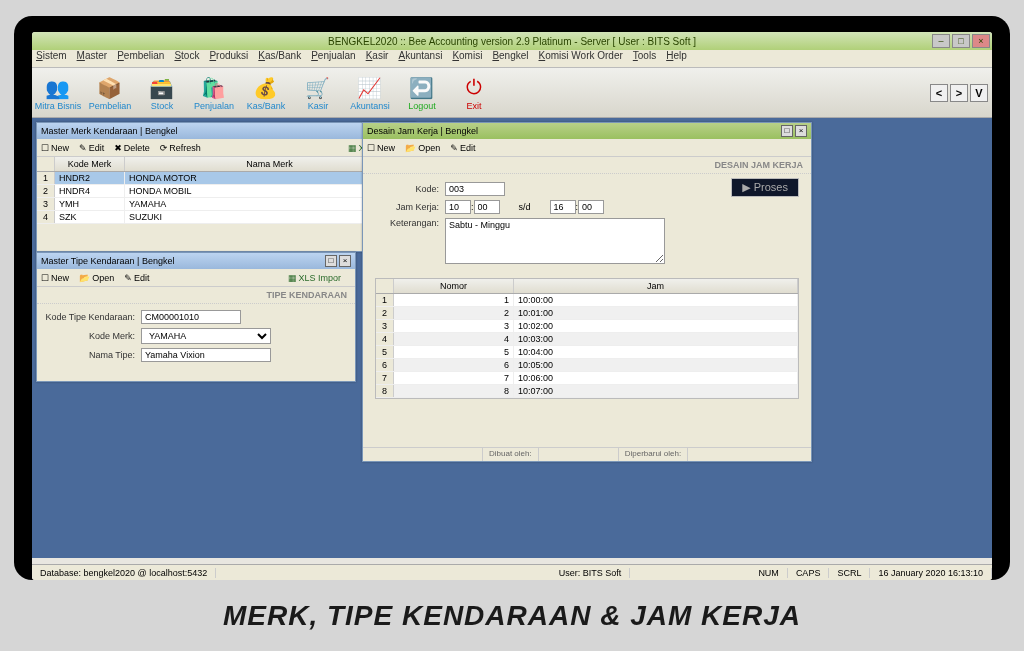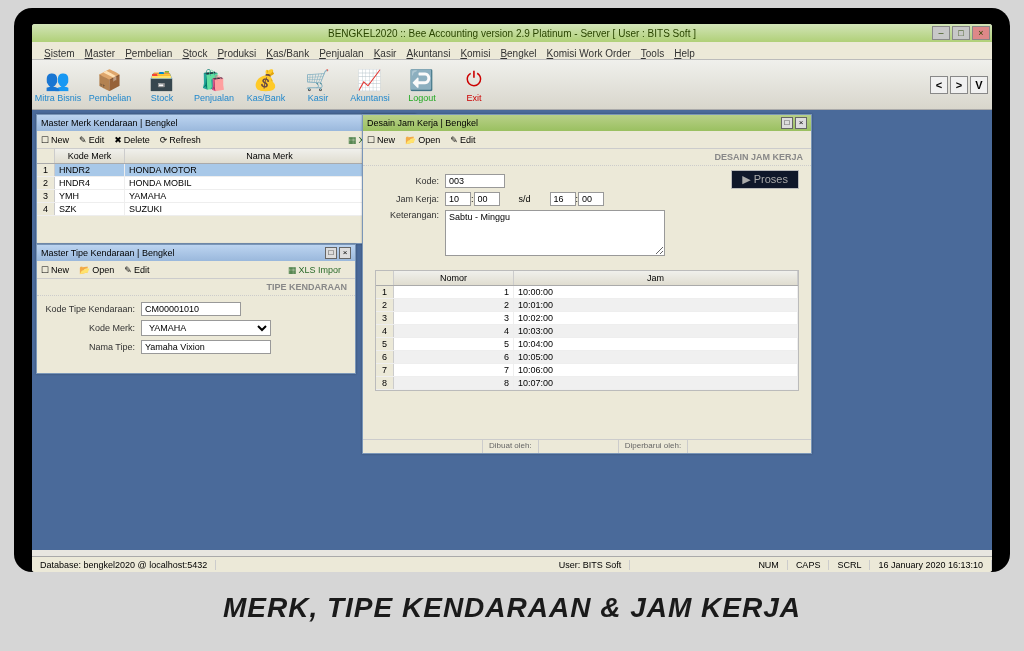--- a/index.html
+++ b/index.html
@@ -1,23 +1,23 @@
 <!DOCTYPE html>
 <html><head>
 <meta charset="utf-8">
 <style>
 * { box-sizing: border-box; margin: 0; padding: 0; font-family: Tahoma, Arial, sans-serif; }
 body { background: #d6d6d6; width: 1024px; height: 651px; overflow: hidden; }
-.monitor { background: #000; border-radius: 18px; padding: 16px 18px 0; margin: 8px 14px 0; }
+.monitor { background: #000; border-radius: 18px; padding: 16px 18px 0; margin: 16px 14px 0; }
 .screen { background: #e8e6e0; border-radius: 3px; height: 548px; overflow: hidden; position: relative; }
 .titlebar { background: linear-gradient(#d2e4b8,#b0d078); height: 18px; display: flex; align-items: center; font-size: 10px; color: #2a4500; position: relative; }
 .titlebar-text { flex: 1; text-align: center; }
 .win-controls { position: absolute; right: 2px; display: flex; }
 .win-btn { width: 18px; height: 14px; background: #c8c8c8; border: 1px solid #888; margin-left: 2px; font-size: 9px; text-align: center; line-height: 12px; }
-.menubar { background: #ece9d8; height: 18px; display: flex; align-items: flex-end; font-size: 10px; padding: 0 12px; border-bottom: 1px solid #bbb; }
+.menubar { background: #ece9d8; height: 18px; display: flex; align-items: flex-start; font-size: 10px; padding: 0 4px; border-bottom: 1px solid #bbb; }
 .menubar span { margin-right: 10px; color: #333; }
 .menubar span u { text-decoration: underline; }
 .toolbar { background: linear-gradient(#f0f0ec,#d8d6cc); height: 50px; display: flex; align-items: center; border-bottom: 1px solid #aaa; position: relative; }
 .tb-item { width: 52px; height: 46px; display: flex; flex-direction: column; align-items: center; justify-content: center; font-size: 9px; color: #2a6; }
 .tb-item .ico { width: 28px; height: 26px; display: flex; align-items: center; justify-content: center; font-size: 20px; }
 .tb-nav { position: absolute; right: 4px; display: flex; gap: 2px; }
 .tb-nav div { width: 18px; height: 18px; border: 1px solid #888; background: #f0f0f0; font-size: 11px; text-align: center; line-height: 16px; font-weight: bold; }
 .mdi { background: #4a6a9a; height: 440px; position: relative; }
 .subwin { position: absolute; background: #ece9d8; border: 1px solid #7a96b8; box-shadow: 0 0 2px rgba(0,0,0,.3); }
 .subwin-title { background: linear-gradient(#bcd4f0,#9ab8dc); height: 16px; font-size: 9px; padding: 2px 4px; display: flex; align-items: center; }

